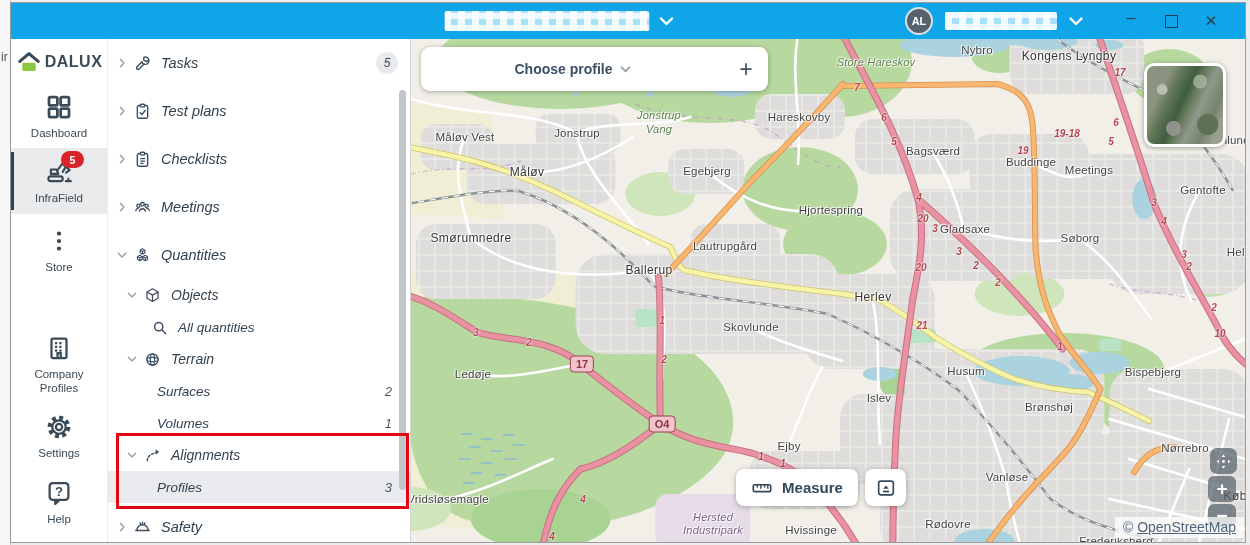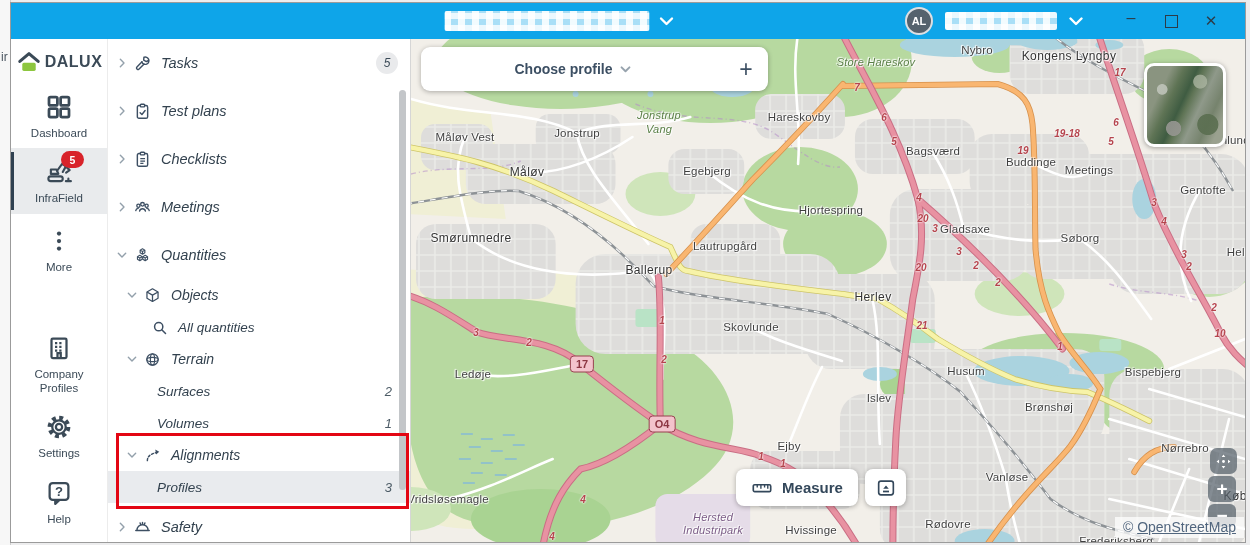--- a/index.html
+++ b/index.html
@@ -295,21 +295,21 @@
               <span class="side-badge">5</span>
             </span>
             <span class="lbl">InfraField</span>
           </div>
           <div class="side-item more-item">
             <span class="ic">
               <svg class="icsvg">
                 <use href="#i-dots"></use>
               </svg>
             </span>
-            <span class="lbl">More</span>
+            <span class="lbl">Store</span>
           </div>
         </div>
       <div class="side-spacer"></div>
       <div id="side-bottom" style="margin-bottom:8px;">
           <div class="side-item">
             <span class="ic">
               <svg class="icsvg">
                 <use href="#i-building"></use>
               </svg>
             </span>

